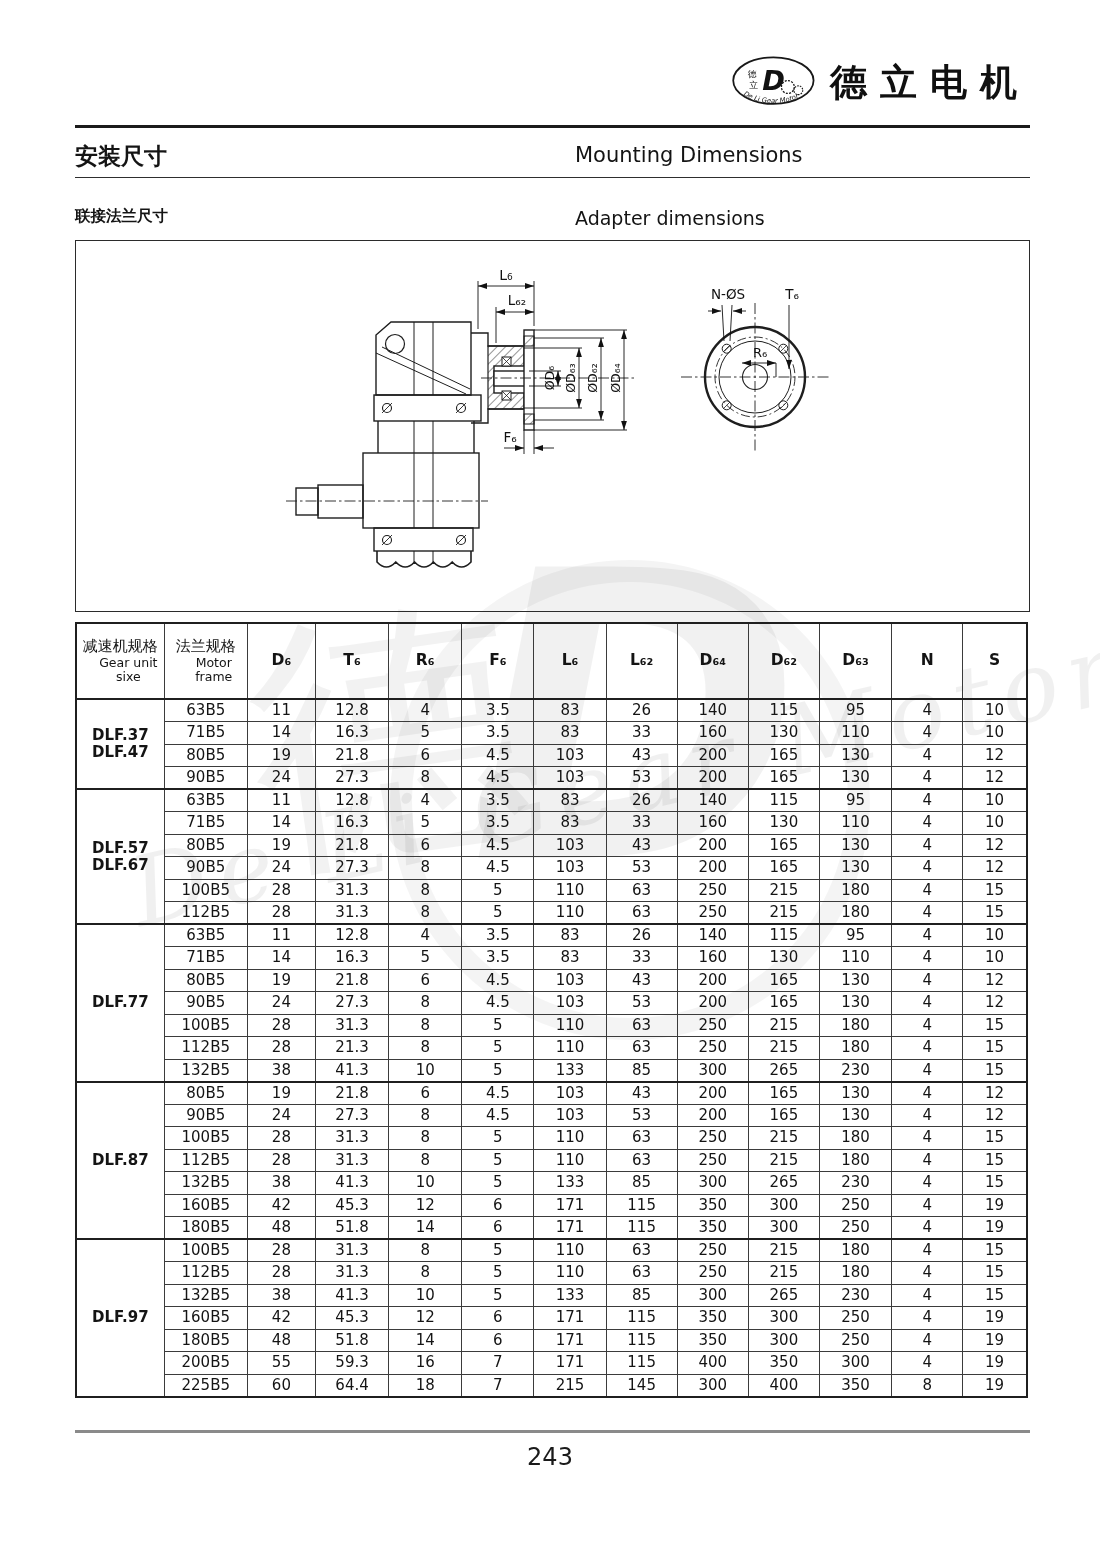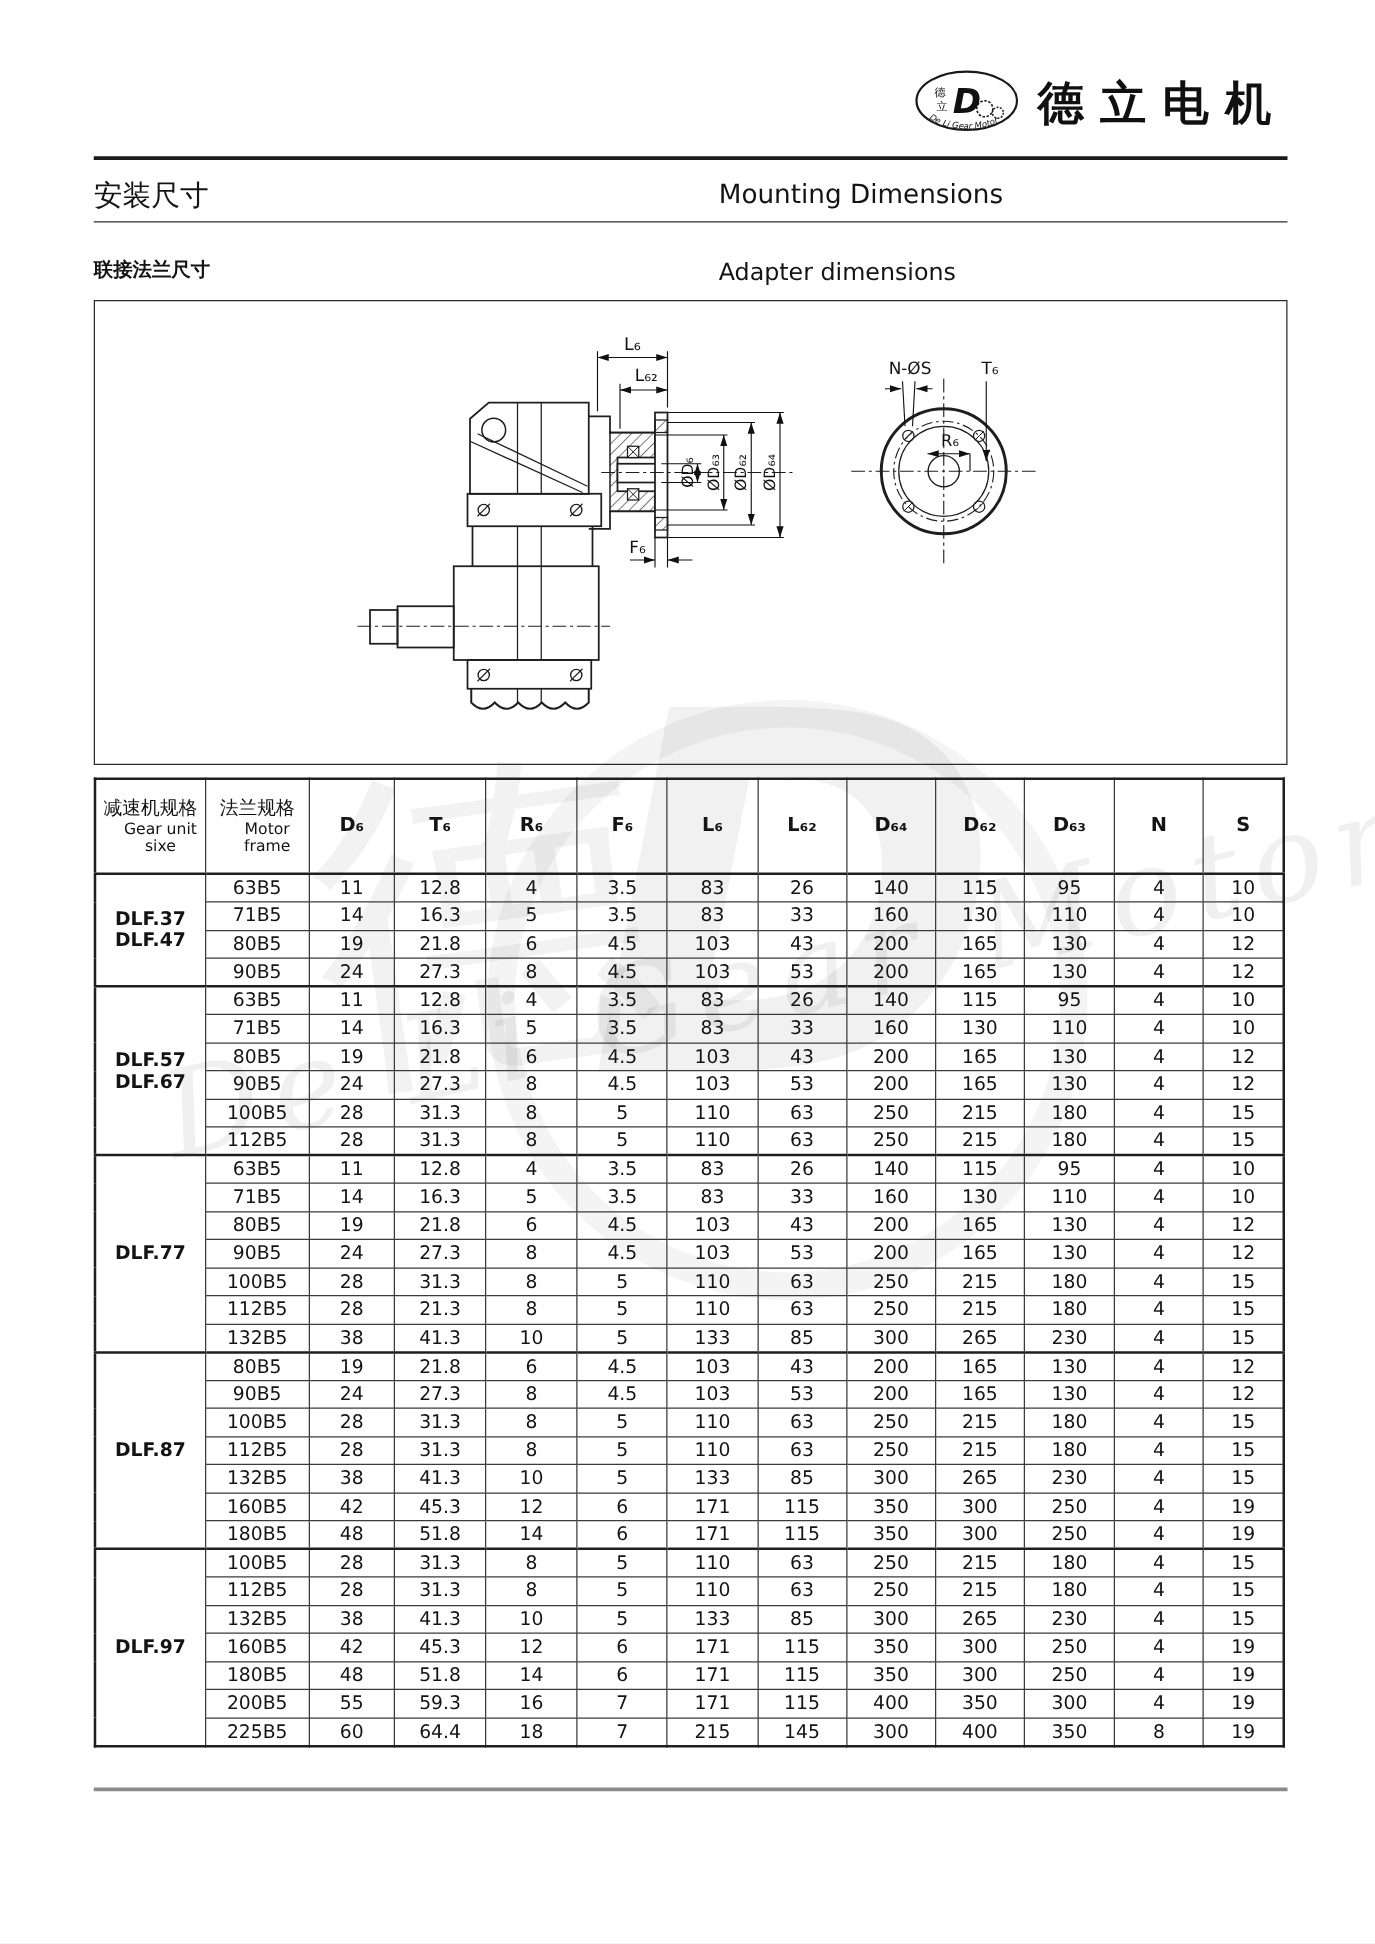--- a/index.html
+++ b/index.html
@@ -17,21 +17,21 @@
   .wm-script { left:120px; top:840px; font-size:96px; font-style:italic; color:rgba(0,0,0,0.06); font-family:"DejaVu Serif","Liberation Serif",serif; letter-spacing:10px; transform:rotate(-13deg); transform-origin:left top; white-space:nowrap; }
   .z { position:relative; z-index:1; }
 
   
   .logo-row { position:absolute; left:730px; top:46px; width:300px; display:flex; align-items:center; gap:10px; }
   .brand { font-size:37px; font-weight:bold; letter-spacing:13px; white-space:nowrap; color:#101010;text-align:right; }
   .rule-thick { position:absolute; left:75px; width:955px; height:3px; background:#1b1b1b; }
   .rule-thin  { position:absolute; left:75px; width:955px; height:1px; background:#2e2e2e; }
   .rule-gray  { position:absolute; left:75px; width:955px; height:3px; background:#8a8a8a; }
 
-  .title-zh { position:absolute; left:75px; top:141px; font-size:23px; font-weight:400; }
+  .title-zh { position:absolute; left:75px; top:141px; font-size:23px; font-weight:700; }
   .title-en { position:absolute; left:575px; top:143px; font-size:21px; font-weight:normal; }
   .sub-zh   { position:absolute; left:75px; top:206px; font-size:15.5px; font-weight:600;text-align:right; }
   .sub-en   { position:absolute; left:575px; top:207px; font-size:19px; font-weight:normal; }
 
   
   .draw-box { position:absolute; left:75px; top:240px; width:955px; height:372px; border:1.5px solid #2b2b2b; background:transparent; }
 
   
   .dims { position:absolute; left:75px; top:622px; border-collapse:collapse; table-layout:fixed; width:953px; background:transparent; }
   .dims th, .dims td { border:1px solid #3b3b3b; text-align:center; vertical-align:middle; padding:0; line-height:1.12; }
@@ -705,14 +705,15 @@
           <td>300</td>
           <td>400</td>
           <td>350</td>
           <td>8</td>
           <td>19</td>
         </tr>
       </tbody>
   </table>
 
   <div class="rule-gray z" style="top:1430px"></div>
+  <div class="pageno z">243</div>
 
 </div>
 
 </body></html>

